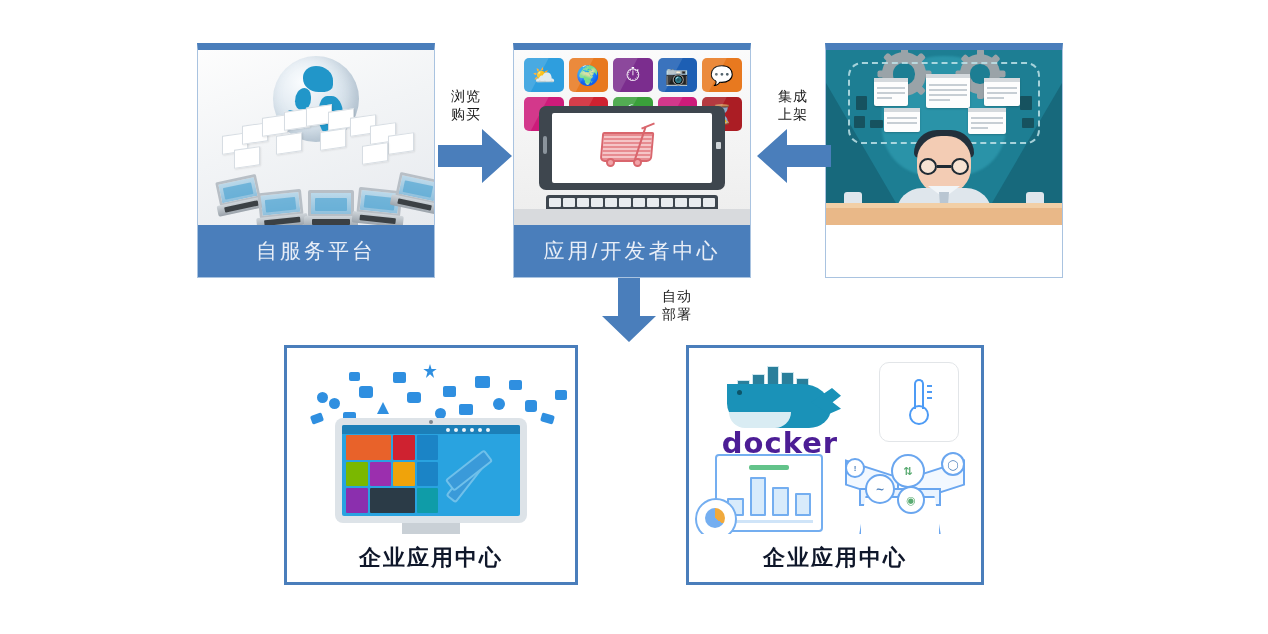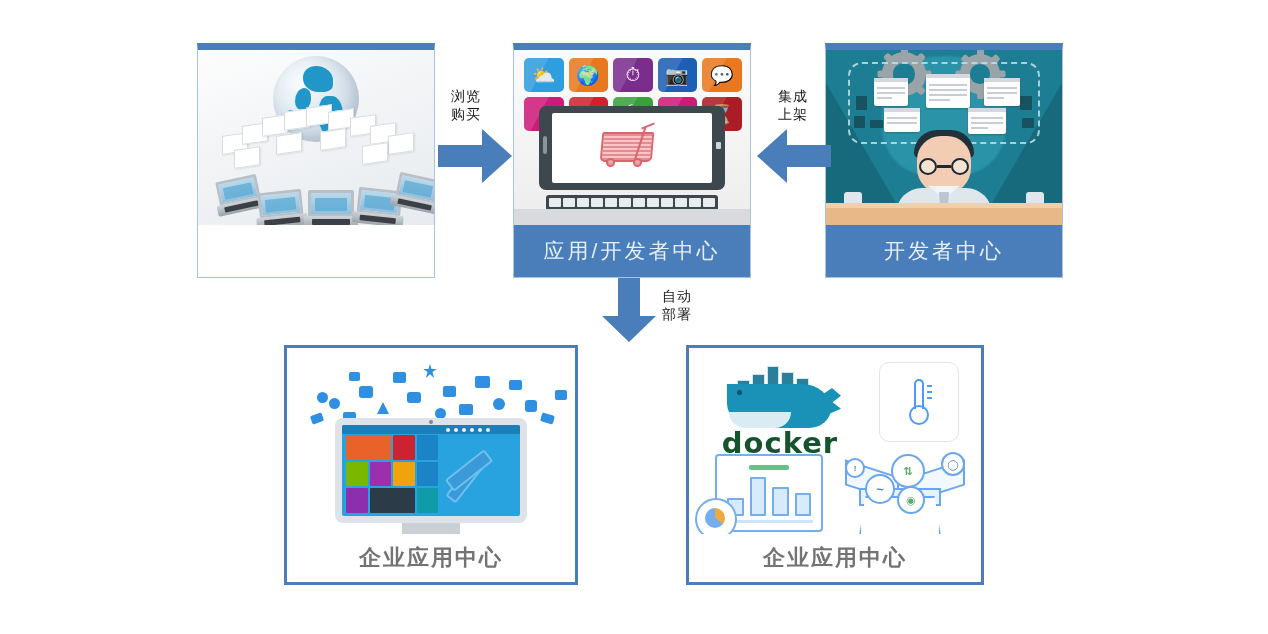--- a/index.html
+++ b/index.html
@@ -13,21 +13,21 @@
   .node-top{border:1px solid #a9c3e0;border-top:7px solid #4a7ebb;
             box-shadow:0 0 0 0 rgba(0,0,0,0);}
   .node-top .art{position:absolute;left:0;right:0;top:0;bottom:52px;overflow:hidden;}
   .node-top .caption{position:absolute;left:0;right:0;bottom:0;height:52px;
             background:#4a7ebb;color:#e8eef7;display:flex;align-items:center;
             justify-content:center;font-size:21px;letter-spacing:3px;}
 
   .node-bottom{border:3px solid #4a7ebb;}
   .node-bottom .art{position:absolute;left:0;right:0;top:0;bottom:48px;overflow:hidden;}
   .node-bottom .caption{position:absolute;left:0;right:0;bottom:0;height:48px;
-            color:#737373;display:flex;align-items:center;justify-content:center;
+            color:#0f172a;display:flex;align-items:center;justify-content:center;
             font-size:22px;font-weight:bold;letter-spacing:2px;}
 
   
   #node-self      {left:197px;top:43px;width:238px;height:235px;}
   #node-market    {left:513px;top:43px;width:238px;height:235px;}
   #node-developer {left:825px;top:43px;width:238px;height:235px;}
   #node-enterprise{left:284px;top:345px;width:294px;height:240px;}
   #node-cloud     {left:686px;top:345px;width:298px;height:240px;}
 
   
@@ -170,21 +170,21 @@
      background:#1a92b8;border-radius:0 46px 34px 46px/0 38px 30px 38px;}
   .whale:after{content:"";position:absolute;left:2px;bottom:0;width:62px;height:16px;
      background:#d9ecf3;border-radius:0 0 34px 34px;}
   .fluke{position:absolute;right:-10px;top:4px;width:30px;height:26px;background:#1a92b8;
      clip-path:polygon(0 55%,70% 0,100% 30%,72% 55%,100% 80%,60% 100%);}
   .eye{position:absolute;left:16px;top:26px;width:5px;height:5px;border-radius:50%;background:#0d5468;z-index:3;}
   .containers{position:absolute;left:16px;top:0;width:72px;height:28px;
      display:grid;grid-template-columns:repeat(5,1fr);align-items:end;gap:2px;}
   .containers b{display:block;background:#2a7f9b;border:1px solid #cfe6ee;box-sizing:border-box;}
   .dockerword{position:absolute;left:0;right:0;top:62px;text-align:center;
-     font-size:29px;font-weight:bold;color:#14532d;letter-spacing:1px;
+     font-size:29px;font-weight:bold;color:#4c1d95;letter-spacing:1px;
      font-family:"DejaVu Sans",sans-serif;}
   .thermcard{position:absolute;right:22px;top:14px;width:78px;height:78px;background:#fff;
      border:1px solid #e2e5e8;border-radius:10px;}
   .therm{position:absolute;left:50%;margin-left:-10px;top:16px;width:20px;height:46px;}
   .therm .stem{position:absolute;left:5px;top:0;width:10px;height:30px;border:2.5px solid #4d9bf5;
      border-bottom:none;border-radius:6px 6px 0 0;box-sizing:border-box;}
   .therm .bulb{position:absolute;left:0;bottom:0;width:20px;height:20px;border:2.5px solid #4d9bf5;
      border-radius:50%;box-sizing:border-box;}
   .therm i{position:absolute;right:-3px;width:5px;height:2px;background:#4d9bf5;}
   .chartcard{position:absolute;left:26px;top:106px;width:108px;height:78px;
@@ -261,20 +261,21 @@
             <div class="base"></div>
             <div class="key"></div>
           </div>
         <div class="laptop" style="left:192px;top:124px;transform:scale(.9) rotate(12deg)">
           <div class="scr"></div>
             <div class="base"></div>
             <div class="key"></div>
           </div>
       </div>
     </div>
+    <div class="caption">自服务平台</div>
   </div>
 
   <div class="node node-top" id="node-market">
     <div class="art">
       <div class="marketart">
         <div class="icongrid">
           <div class="appicon" style="background:#2e9ede">⛅</div>
           <div class="appicon" style="background:#e8791f">🌍</div>
           <div class="appicon" style="background:#7b2d8e">⏱</div>
           <div class="appicon" style="background:#1d5fb4">📷</div>
@@ -384,21 +385,20 @@
           </div>
         <div class="dev-body"></div>
         <div class="dev-collar"></div>
         <div class="dev-tie"></div>
         <div class="lap" style="left:42px"></div>
         <div class="lap" style="right:42px"></div>
 
         <div class="desk"></div>
       </div>
     </div>
-    <div class="caption">开发者中心</div>
   </div>
 
   <div class="node node-bottom" id="node-enterprise">
     <div class="art">
       <div class="entart">
         <div class="cloudicons">
           <b style="left:8px;top:56px;width:12px;height:9px;border-radius:2px;transform:rotate(-20deg)"></b>
           <b style="left:26px;top:40px;width:11px;height:11px;border-radius:50%"></b>
           <b style="left:40px;top:54px;width:13px;height:10px;border-radius:2px"></b>
           <b style="left:56px;top:28px;width:14px;height:12px;border-radius:3px"></b>

